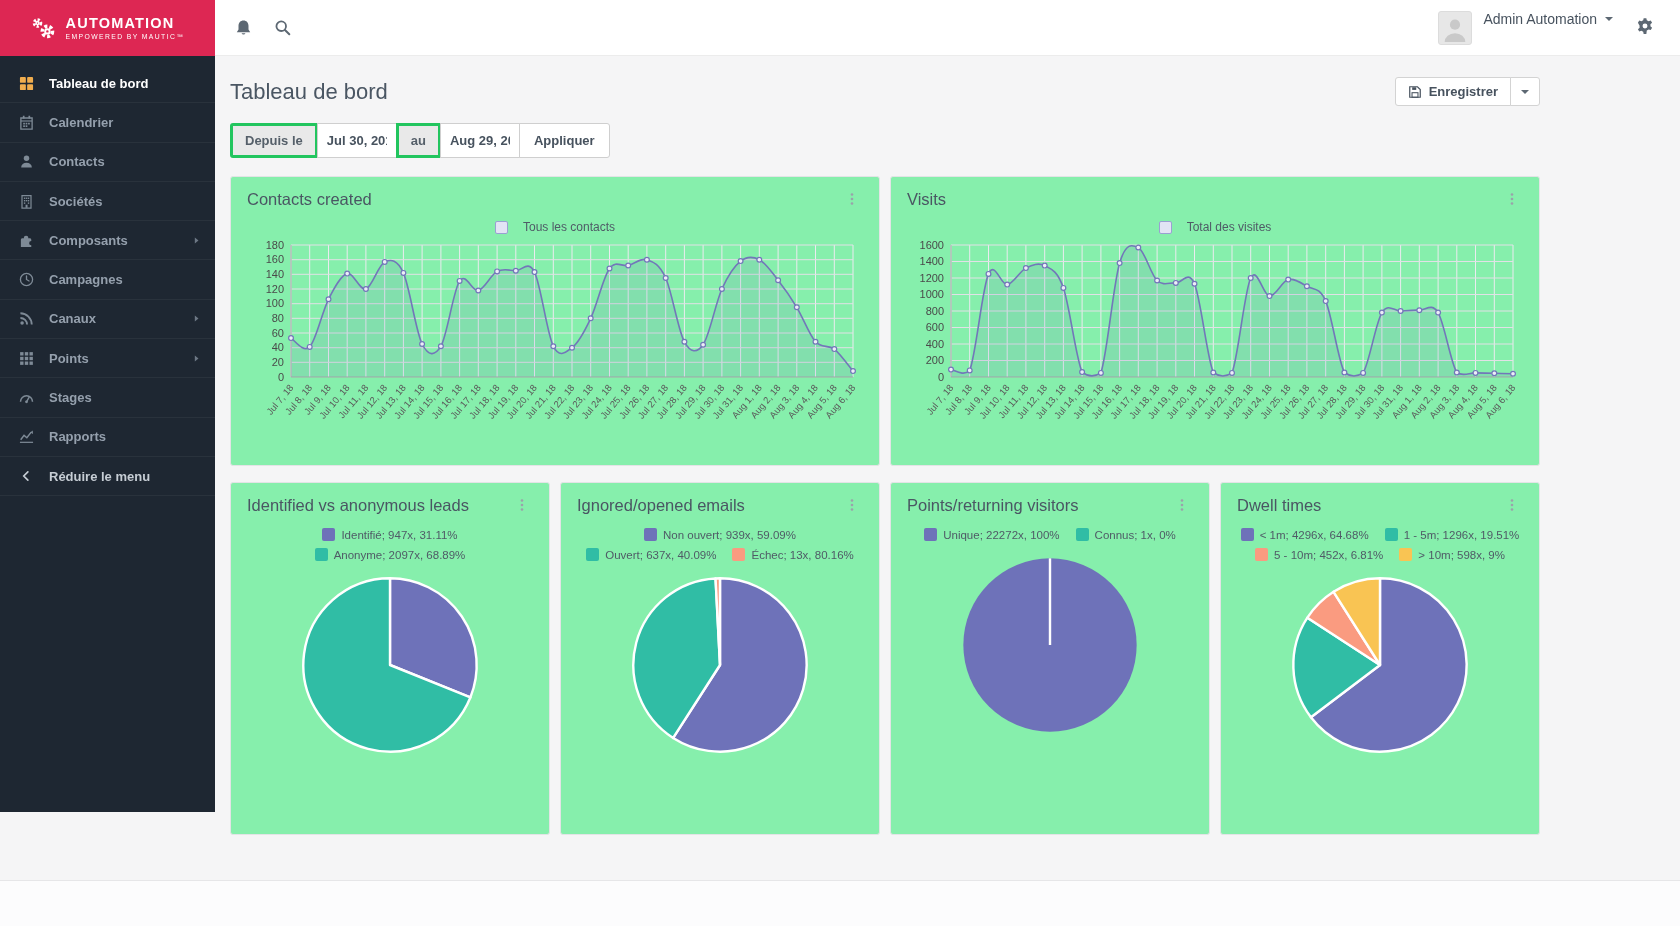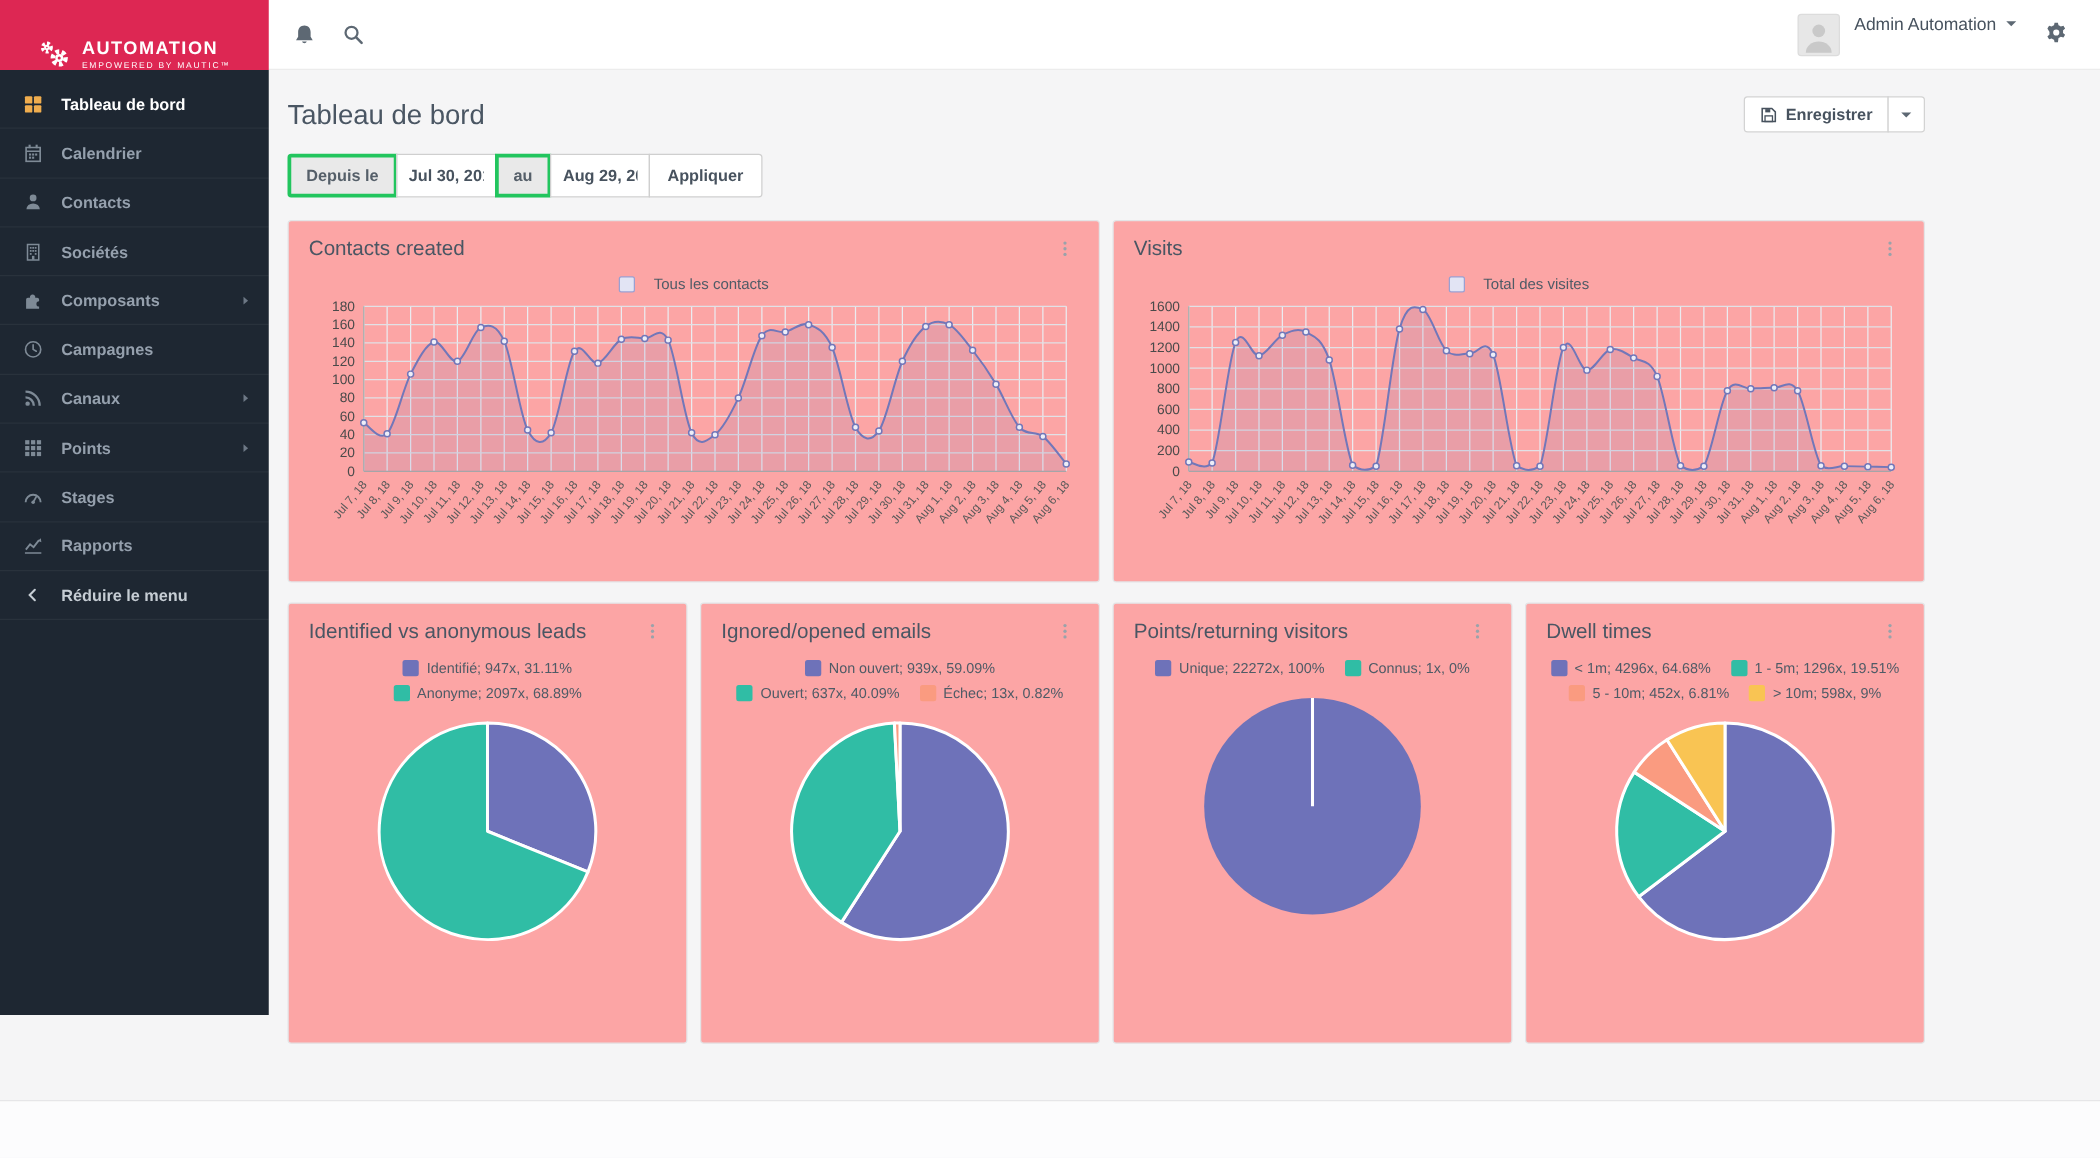--- a/index.html
+++ b/index.html
@@ -6,21 +6,21 @@
     --brand:#dd2753; --sidebar:#1e2732; --purple:#6e72b9; --teal:#30bda5;
     --salmon:#fa9b80; --yellow:#f9c453; --line:#7277b9; --link:#4070b4;
   }
   *{box-sizing:border-box; margin:0; padding:0;}
   body{width:1680px; height:926px; font-family:"Liberation Sans","DejaVu Sans",sans-serif; background:#fff; overflow:hidden;}
   button{font-family:inherit; cursor:pointer; background:none; border:none;}
   input{font-family:inherit;}
 
   
   .topbar{height:56px; background:#fff; border-bottom:1px solid #ececec; display:flex; align-items:center;}
-  .brand{width:215px; height:56px; background:var(--brand); display:flex; align-items:flex-end; justify-content:center; gap:9px; cursor:pointer;}
+  .brand{width:215px; height:56px; background:var(--brand); display:flex; align-items:center; justify-content:center; gap:9px; cursor:pointer;}
   .brand-title{color:#fff; font-size:14.5px; font-weight:700; letter-spacing:1.2px;}
   .brand-sub{color:#fff; font-size:6.8px; letter-spacing:1.4px; margin-top:2px;}
   .top-icon{color:#5d6873; display:flex; align-items:center; padding:6px;}
   .top-icon.first{margin-left:14px;}
   .top-right{margin-left:auto; display:flex; align-items:flex-start; gap:11px; padding-right:20px;}
   .avatar{width:34px; height:34px; background:#e7e7e7; border:1px solid #dcdcdc; border-radius:3px; display:flex; align-items:center; justify-content:center; cursor:pointer; overflow:hidden;}
   .user-menu{display:flex; align-items:center; gap:8px; cursor:pointer;}
   .user-name{font-size:14px; color:#47525e;}
   .caret{width:0; height:0; border-left:4px solid transparent; border-right:4px solid transparent; border-top:4px solid #5d6873; display:inline-block;}
 
@@ -43,21 +43,21 @@
   .save-caret-btn{border:1px solid #d3d3d3; margin-left:-1px; border-radius:0 3px 3px 0; background:#fff; padding:6px 10px; display:flex; align-items:center;}
 
   .filter-row{display:flex; margin:4px 0 18px;}
   .addon{background:#e9e9e9; border:3px solid #22c55e; padding:7px 12px; font-size:13px; font-weight:700; color:#555f69;}
   .addon.first{border-radius:3px 0 0 3px;}
   .addon.mid{margin-left:-1px;}
   .date-input{width:80px; border:1px solid #cfcfcf; margin-left:-1px; padding:7px 9px; font-size:13px; font-weight:700; color:#47525e; background:#fff; outline:none;}
   .apply-btn{margin-left:-1px; background:#fff; border:1px solid #cfcfcf; padding:7px 14px; font-weight:700; font-size:13px; color:#47525e; border-radius:0 3px 3px 0;}
 
   .charts-row{display:grid; grid-template-columns:1fr 1fr; gap:10px;}
-  .panel{background:#fca5a5; border:1px solid #e3e4e6; border-radius:3px; padding:13px 16px;}
+  .panel{background:#86efac; border:1px solid #e3e4e6; border-radius:3px; padding:13px 16px;}
   .chart-panel{height:290px;}
   .panel-head{display:flex; justify-content:space-between; align-items:flex-start;}
   .panel-title{font-size:16.5px; font-weight:400; color:#4a5663;}
   .kebab{color:#9aa2aa; padding:2px 4px;}
   .line-legend{display:flex; justify-content:center; align-items:center; gap:15px; margin-top:9px; font-size:12px; color:#4f5b66;}
   .legend-sq{width:13px; height:13px; background:#e2e4f4; border:1px solid #9aa0d2; border-radius:2px;}
   .line-svg{display:block; margin-top:3px;}
 
   .pies-row{display:grid; grid-template-columns:repeat(4,1fr); gap:10px; margin-top:16px;}
   .pie-panel{height:353px;}
@@ -611,21 +611,21 @@
           <span class="pl-entry">
               <span class="swatch" style="background: rgb(110, 114, 185);"></span>
               <span>Non ouvert; 939x, 59.09%</span>
             </span>
           <span class="pl-entry">
               <span class="swatch" style="background: rgb(48, 189, 165);"></span>
               <span>Ouvert; 637x, 40.09%</span>
             </span>
           <span class="pl-entry">
               <span class="swatch" style="background: rgb(250, 155, 128);"></span>
-              <span>Échec; 13x, 0.82%</span>
+              <span>Échec; 13x, 80.16%</span>
             </span>
         </div>
         <div class="pie-wrap">
             <svg class="pie-svg" viewBox="-1.05 -1.05 2.1 2.1">
               <path d="M0 0 L0.0000 -1.0000 A1 1 0 1 1 -0.5406 0.8413 Z" fill="#6e72b9" stroke="#fff" stroke-width="0.028" stroke-linejoin="round"></path>
               <path d="M0 0 L-0.5406 0.8413 A1 1 0 0 1 -0.0515 -0.9987 Z" fill="#30bda5" stroke="#fff" stroke-width="0.028" stroke-linejoin="round"></path>
               <path d="M0 0 L-0.0515 -0.9987 A1 1 0 0 1 -0.0000 -1.0000 Z" fill="#fa9b80" stroke="#fff" stroke-width="0.028" stroke-linejoin="round"></path>
             </svg>
           </div>
       </section>

